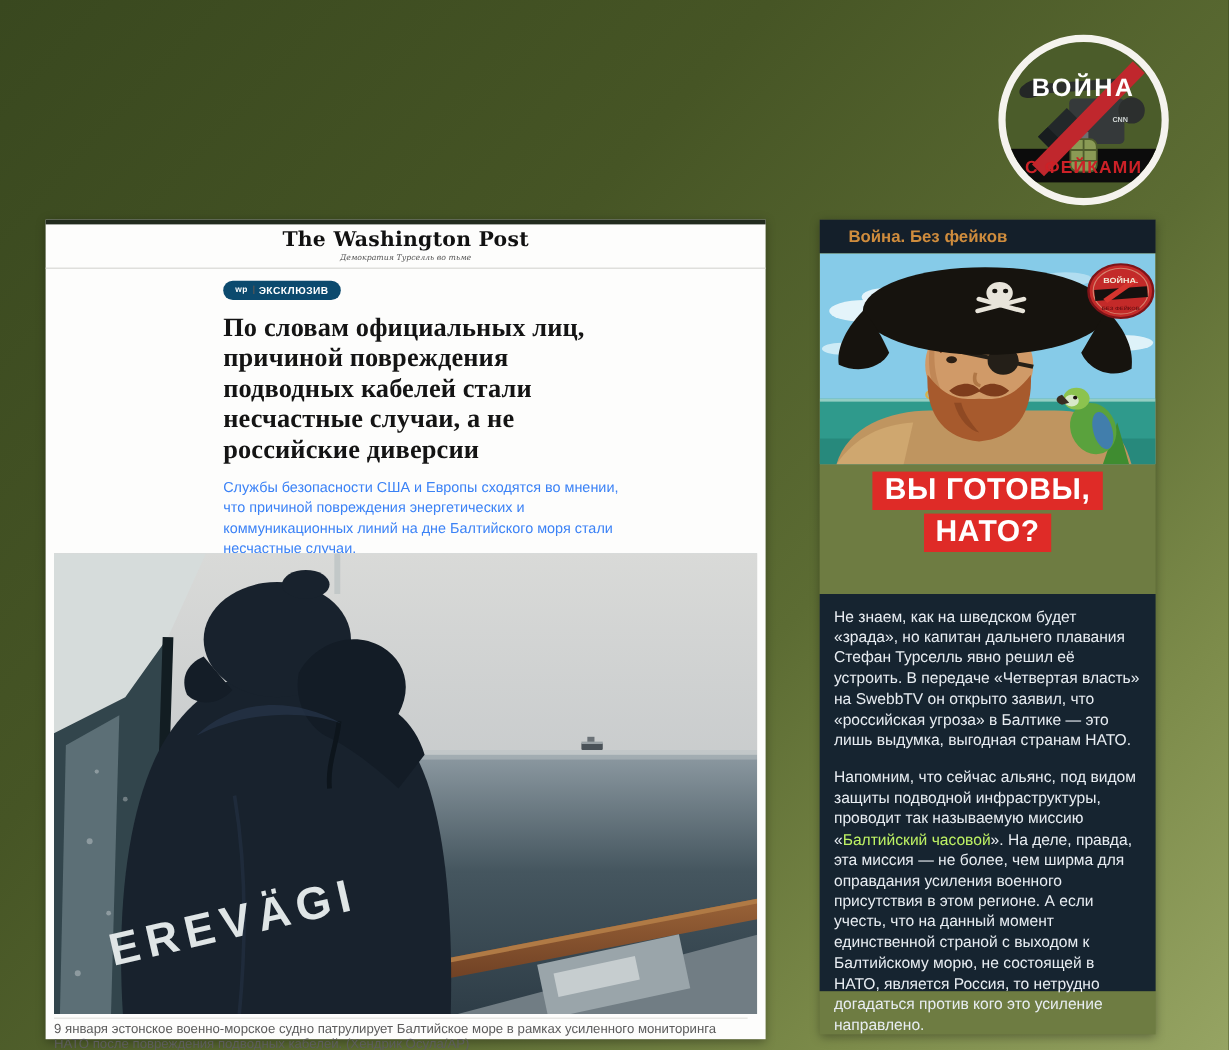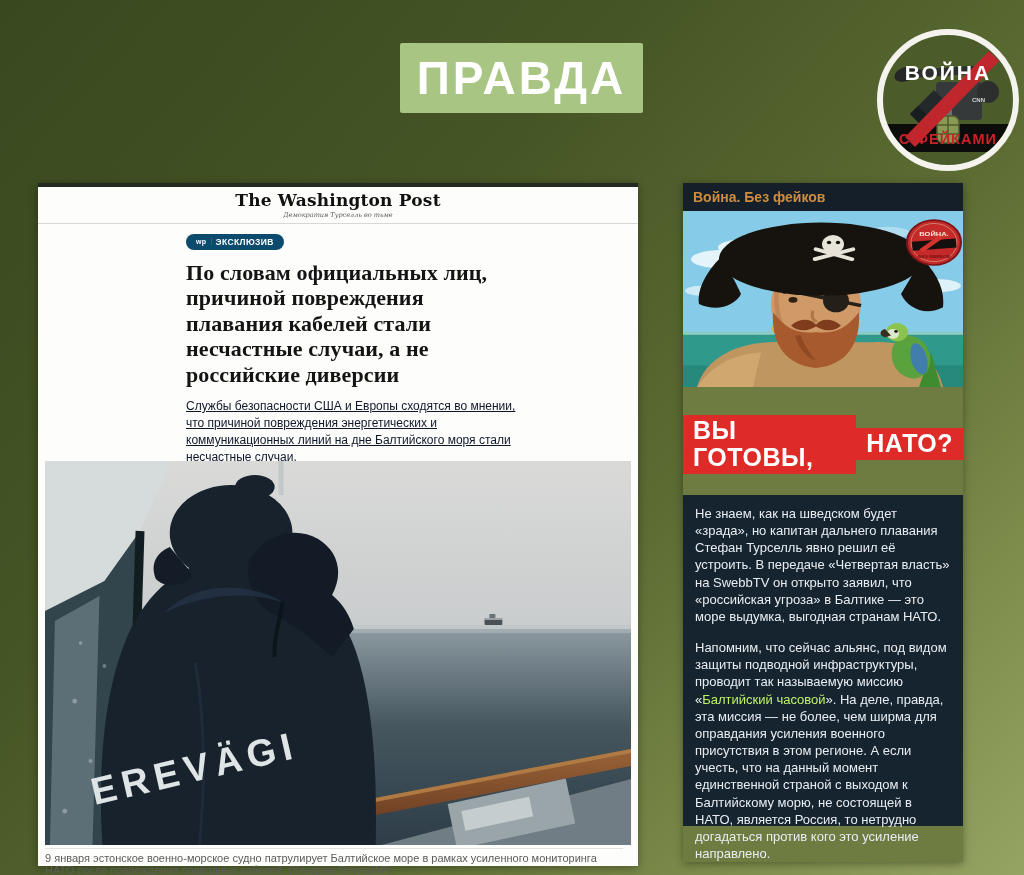--- a/index.html
+++ b/index.html
@@ -8,68 +8,67 @@
     background:linear-gradient(133deg,#39481f 0%,#465525 35%,#5c6c33 62%,#7c8b4a 82%,#96a463 100%);
     font-family:"Liberation Sans",sans-serif;
   }
   
   .pravda{
     position:absolute;left:400px;top:43px;width:243px;height:70px;
     background:#a8c583;border-radius:2px;display:flex;align-items:center;justify-content:center;
     color:#ffffff;font-size:46px;font-weight:800;letter-spacing:3px;
   }
   
-  .logo{position:absolute;left:876px;top:28px;width:144px;height:144px;}
+  .logo{position:absolute;left:831px;top:28px;width:144px;height:144px;}
   svg text{font-family:"Liberation Sans",sans-serif;}
   
   .wp{position:absolute;left:38px;top:183px;width:600px;height:683px;background:#fdfdfc;box-shadow:0 2px 8px rgba(0,0,0,.35);}
   .wp-strip{height:4px;background:#222b1e;}
   .wp-masthead-wrap{text-align:center;padding:3px 0 4px;}
   .wp-masthead{font-family:"DejaVu Serif",serif;font-weight:bold;font-size:17px;color:#111;letter-spacing:.2px;}
   .wp-tagline{font-family:"DejaVu Serif",serif;font-style:italic;font-size:6.5px;color:#555;margin-top:1px;}
   .wp-divider{height:1px;background:#d8d8d4;}
   .wp-content{padding:6px 0 0 148px;}
   .wp-exclusive{
     display:inline-flex;align-items:center;gap:4px;background:#0c4a6e;color:#fff;
     border-radius:9px;padding:3px 10px;font-size:8.5px;font-weight:bold;letter-spacing:.4px;
   }
   .wp-ex-prefix{font-size:7px;font-weight:bold;color:#fff;border-right:1px solid #555;padding-right:4px;}
   .wp-headline{
     margin:10px 0 0;width:305px;font-family:"Liberation Serif",serif;font-weight:bold;
     font-size:22px;line-height:1.16;color:#141414;letter-spacing:.1px;
   }
-  .wp-subhead{margin:11px 0 0;width:330px;font-size:12px;line-height:1.42;color:#0f172a;text-decoration:underline;}
+  .wp-subhead{margin:11px 0 0;width:330px;font-size:12px;line-height:1.42;color:#3b82f6;}
   .wp-date{margin-top:12px;font-size:10.5px;color:#7a7a7a;}
   .wp-actions{margin-top:12px;display:flex;align-items:center;gap:26px;color:#2c2c2c;font-size:10.5px;}
   .wp-act{display:inline-flex;align-items:center;gap:5px;cursor:pointer;}
   .wp-photo{position:absolute;left:7px;top:278px;width:586px;height:384px;overflow:hidden;background:#cfd3d3;}
   .wp-photo svg{display:block;width:100%;height:100%;}
   .wp-caption{position:absolute;left:7px;top:665px;width:578px;font-size:11px;color:#5c5c5c;border-top:1px solid #e2e2de;padding-top:3px;}
   
   .tg{position:absolute;left:683px;top:183px;width:280px;height:679px;background:#6e7c42;box-shadow:0 2px 8px rgba(0,0,0,.35);}
   .tg-header{height:28px;box-sizing:border-box;background:#141f2a;color:#cf8c3d;font-size:14px;font-weight:bold;
-    display:flex;align-items:center;padding:0 10px;cursor:pointer;}
+    display:flex;align-items:center;padding:0 24px;cursor:pointer;}
   .tg-image{height:176px;overflow:hidden;}
   .tg-image svg{display:block;width:100%;height:100%;}
-  .tg-olive{height:108px;box-sizing:border-box;padding-top:3px;display:flex;flex-direction:row;align-items:center;}
+  .tg-olive{height:108px;box-sizing:border-box;padding-top:3px;display:flex;flex-direction:column;align-items:center;}
   .red-line{
     display:inline-block;background:#df2b27;color:#fff;font-weight:800;font-size:25px;line-height:1.08;
     padding:2px 10px 3px;margin-top:3px;letter-spacing:.5px;
   }
   .tg-sub{margin-top:6px;max-width:228px;text-align:center;color:#ffffff;font-weight:bold;font-size:11.5px;line-height:1.25;}
   .tg-body{height:331px;box-sizing:border-box;background:#162430;color:#e8edf2;padding:10px 12px;font-size:13px;line-height:1.32;}
   .tg-body p{margin:0 0 14px;}
   .tg-link{color:#bef264;text-decoration:none;cursor:pointer;}
 </style>
 </head>
 <body>
 
 <div class="canvas">
 
-  <div class="pravda">ПРАВДА</div>
 
   <div class="logo">
     <svg viewBox="0 0 144 144">
       <defs>
           <clipPath id="logoClip">
             <circle cx="72" cy="72" r="65"></circle>
           </clipPath>
         </defs>
       <circle cx="72" cy="72" r="68" fill="#4b5c2a" stroke="#f5f3ee" stroke-width="6"></circle>
       <g clip-path="url(#logoClip)">
@@ -102,21 +101,21 @@
     <div class="wp-masthead-wrap">
       <div class="wp-masthead">The Washington Post</div>
       <div class="wp-tagline">Демократия Турселль во тьме</div>
     </div>
     <div class="wp-divider"></div>
     <div class="wp-content">
       <span class="wp-exclusive">
         <span class="wp-ex-prefix">wp</span>
         <span>ЭКСКЛЮЗИВ</span>
       </span>
-      <h1 class="wp-headline">По словам официальных лиц, причиной повреждения плавания кабелей стали несчастные случаи, а не российские диверсии</h1>
+      <h1 class="wp-headline">По словам официальных лиц, причиной повреждения подводных кабелей стали несчастные случаи, а не российские диверсии</h1>
       <p class="wp-subhead">Службы безопасности США и Европы сходятся во мнении, что причиной повреждения энергетических и коммуникационных линий на дне Балтийского моря стали несчастные случаи.</p>
       <div class="wp-date">19 января 2025 года</div>
       <div class="wp-actions">
         <span class="wp-act">
           <svg width="13" height="13" viewBox="0 0 13 13">
             <path d="M2.5,9.5 V6.8 a4,4 0 0 1 8,0 V9.5" fill="none" stroke="#333" stroke-width="1.3"></path>
             <rect x="1.7" y="8" width="2.2" height="3.6" rx="1" fill="#333"></rect>
             <rect x="9.1" y="8" width="2.2" height="3.6" rx="1" fill="#333"></rect>
           </svg>
           <span>8 мин</span>
@@ -267,18 +266,18 @@
         </g>
       </svg>
     </div>
 
     <div class="tg-olive">
       <span class="red-line">ВЫ ГОТОВЫ,</span>
       <span class="red-line">НАТО?</span>
     </div>
 
     <div class="tg-body">
-      <p>Не знаем, как на шведском будет «зрада», но капитан дальнего плавания Стефан Турселль явно решил её устроить. В передаче «Четвертая власть» на SwebbTV он открыто заявил, что «российская угроза» в Балтике — это море выдумка, выгодная странам НАТО.</p>
+      <p>Не знаем, как на шведском будет «зрада», но капитан дальнего плавания Стефан Турселль явно решил её устроить. В передаче «Четвертая власть» на SwebbTV он открыто заявил, что «российская угроза» в Балтике — это лишь выдумка, выгодная странам НАТО.</p>
       <p><span>Напомним, что сейчас альянс, под видом защиты подводной инфраструктуры, проводит так называемую миссию «</span><a class="tg-link">Балтийский часовой</a><span>». На деле, правда, эта миссия — не более, чем ширма для оправдания усиления военного присутствия в этом регионе. А если учесть, что на данный момент единственной страной с выходом к Балтийскому морю, не состоящей в НАТО, является Россия, то нетрудно догадаться против кого это усиление направлено.</span></p>
     </div>
   </div>
 
 </div>
 
 </body></html>

